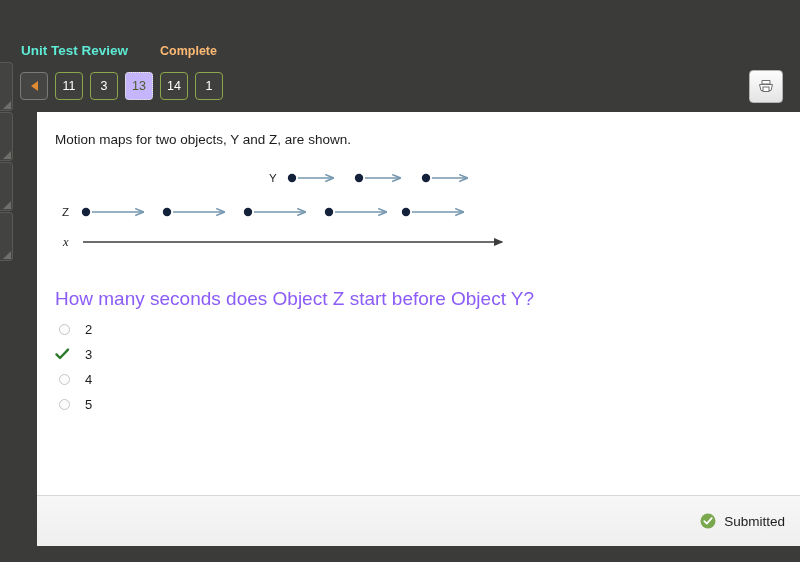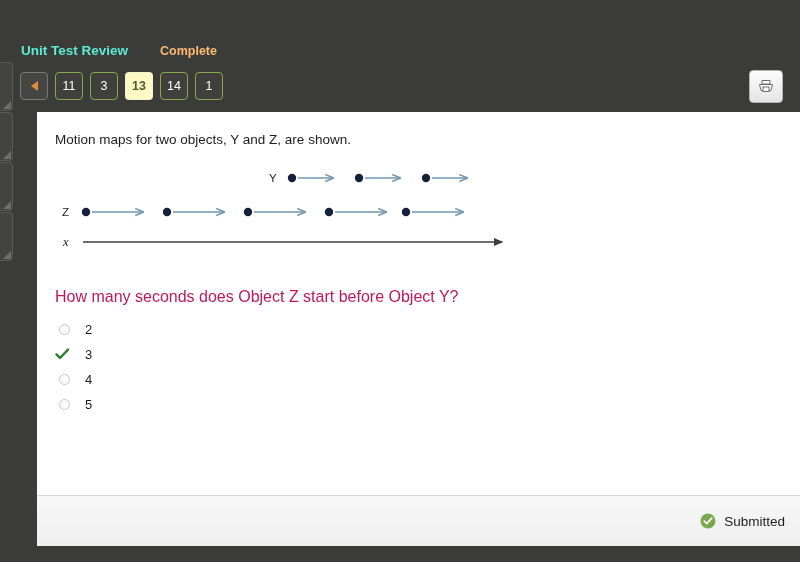--- a/index.html
+++ b/index.html
@@ -94,24 +94,24 @@
     border-color: #7a7a78;
     background: #454543;
   }
   .pg.prev .tri {
     width: 0; height: 0;
     border-style: solid;
     border-width: 5px 7px 5px 0;
     border-color: transparent #e08b34 transparent transparent;
   }
   .pg.active {
-    background: #fef9c3;
+    background: #c4b5fd;
     color: #4d5b2c;
     border: 1px dotted #e9f0d8;
-    font-weight: bold;
+    font-weight: normal;
   }
 
   .print-btn {
     position: absolute;
     right: 17px; top: 70px;
     width: 32px; height: 31px;
     border-radius: 4px;
     background: linear-gradient(#fdfdfd, #e4e4e4);
     border: 1px solid #b4b4b4;
     display: flex;
@@ -135,22 +135,22 @@
   }
   .prompt {
     position: absolute;
     left: 18px; top: 20px;
     font-size: 13.5px;
     color: #1c1c1c;
   }
   .question {
     position: absolute;
     left: 18px; top: 176px;
-    font-size: 16px;
-    color: #be185d;
+    font-size: 19px;
+    color: #8b5cf6;
   }
 
   
   .motionmap {
     position: absolute;
     left: 18px; top: 52px;
     width: 500px; height: 100px;
   }
 
   

